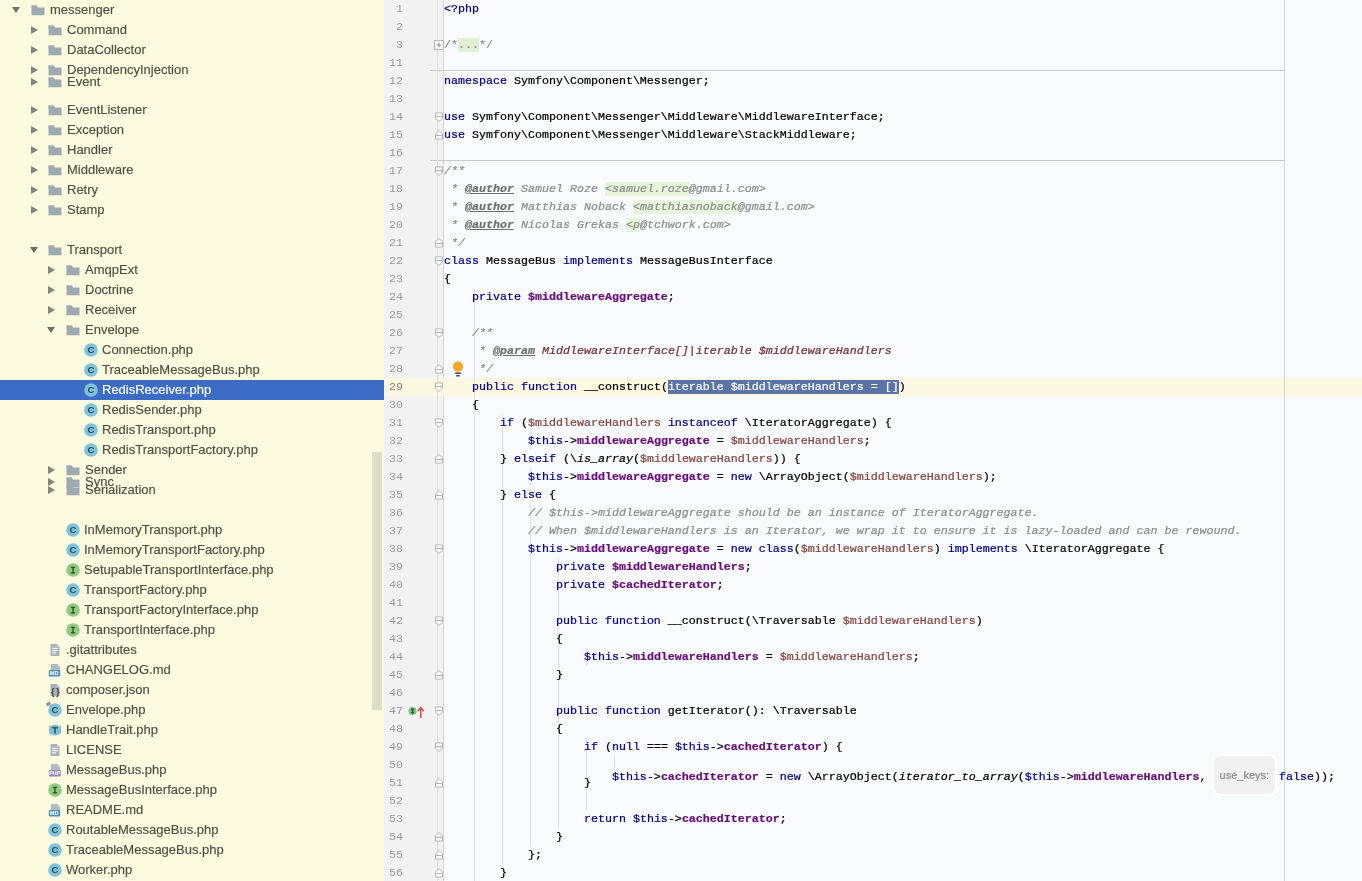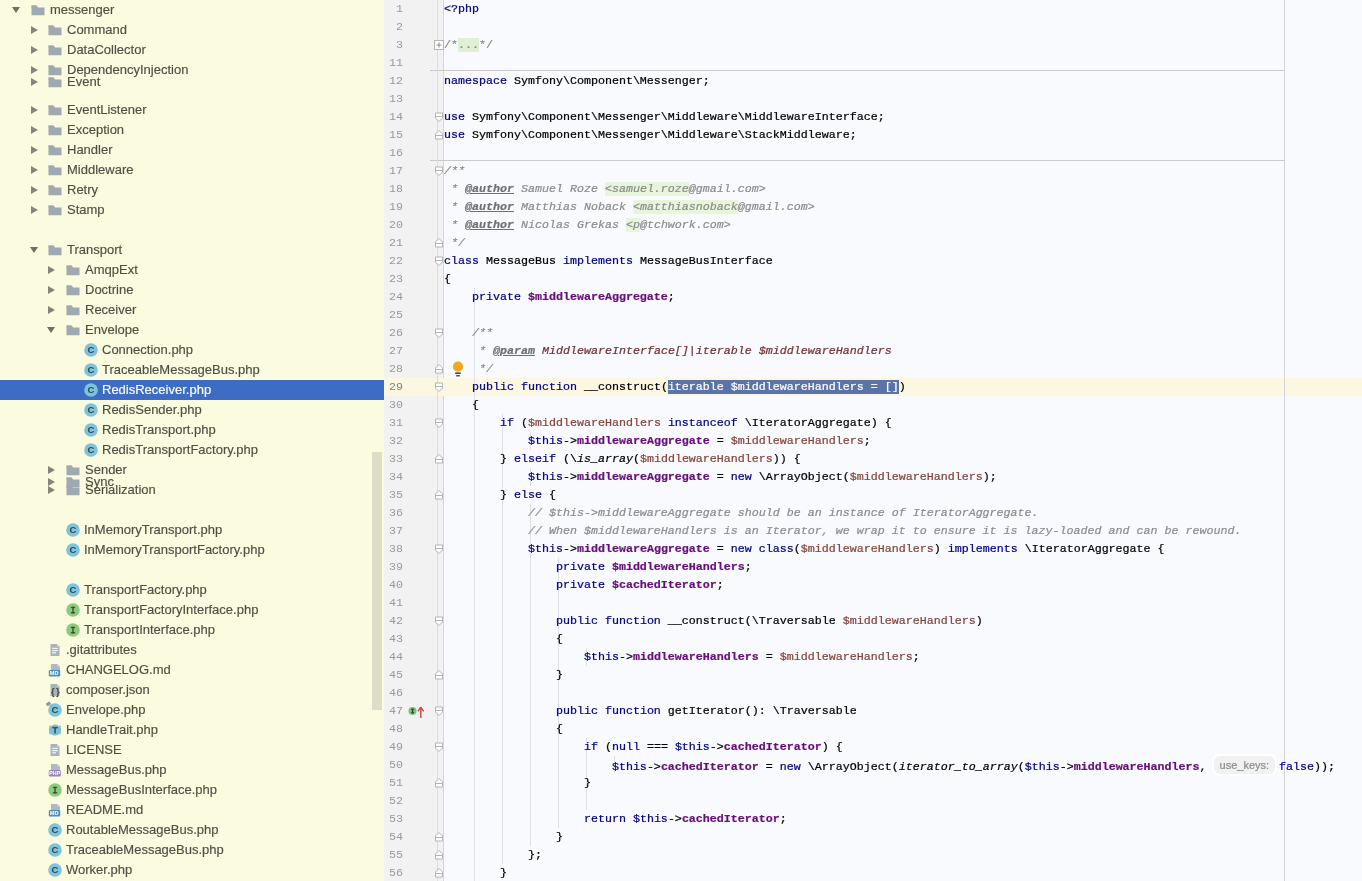--- a/index.html
+++ b/index.html
@@ -28,21 +28,21 @@
 .it{font-style:italic;}
 .gr{background:#E7F5DB;}
 .grc{background:#E0F0D4;}
 .seltxt{background:#5A74A8;color:#FFFFFF;}
 .seltxt .k{color:#FFFFFF;}
 .hline{position:absolute;height:1px;background:#C9C9C9;}
 .vguide{position:absolute;width:1px;background:#DDE0E6;}
 .fold{position:absolute;left:433px;width:12px;}
 .inlay{display:inline-block;background:#F1F1F1;border-radius:6px;box-shadow:0 0 0 2px #FFFFFF;
  font-family:"Liberation Sans",sans-serif;font-size:11px;color:#8C8C8C;line-height:14px;
- padding:2px 6px;margin-right:4px;vertical-align:1px;}
+ padding:12px 6px;margin-right:4px;vertical-align:1px;}
 </style></head>
 <body>
 <div id="gutter"></div>
 <div id="editor"></div>
 <div style="position:absolute;left:384px;top:378px;width:978px;height:18px;background:#FCF7E1"></div>
 <div class="hline" style="left:430px;top:70px;width:854px"></div>
 <div class="hline" style="left:430px;top:160px;width:854px"></div>
 <div style="position:absolute;left:1284px;top:0;width:1px;height:881px;background:#D5D5D5"></div>
 <div class="vguide" style="left:474px;top:288px;height:593px"></div>
 <div class="vguide" style="left:502px;top:414px;height:450px"></div>
@@ -443,20 +443,29 @@
       </svg>
       <span class="lbl" style="left:84px">InMemoryTransport.php</span>
     </div>
     <div class="trow" style="top:540px">
       <svg class="ticon" style="left:66px" viewBox="0 0 14 14">
         <circle cx="7" cy="7" r="6.8" fill="#7CC4DB"></circle>
         <text x="7" y="10.4" font-family="Liberation Sans" font-size="9.6" font-weight="bold" fill="#36474F" text-anchor="middle">C</text>
       </svg>
       <span class="lbl" style="left:84px">InMemoryTransportFactory.php</span>
     </div>
+    <div class="trow" style="top:560px">
+      <svg class="ticon" style="left:66px" viewBox="0 0 14 14">
+        <circle cx="7" cy="7" r="6.8" fill="#8CCB7E"></circle>
+        <rect x="4.9" y="3.8" width="4.2" height="1.3" fill="#3E4A34"></rect>
+        <rect x="6.3" y="3.8" width="1.4" height="6.6" fill="#3E4A34"></rect>
+        <rect x="4.9" y="9.1" width="4.2" height="1.3" fill="#3E4A34"></rect>
+      </svg>
+      <span class="lbl" style="left:84px">SetupableTransportInterface.php</span>
+    </div>
     <div class="trow" style="top:580px">
       <svg class="ticon" style="left:66px" viewBox="0 0 14 14">
         <circle cx="7" cy="7" r="6.8" fill="#7CC4DB"></circle>
         <text x="7" y="10.4" font-family="Liberation Sans" font-size="9.6" font-weight="bold" fill="#36474F" text-anchor="middle">C</text>
       </svg>
       <span class="lbl" style="left:84px">TransportFactory.php</span>
     </div>
     <div class="trow" style="top:600px">
       <svg class="ticon" style="left:66px" viewBox="0 0 14 14">
         <circle cx="7" cy="7" r="6.8" fill="#8CCB7E"></circle>

